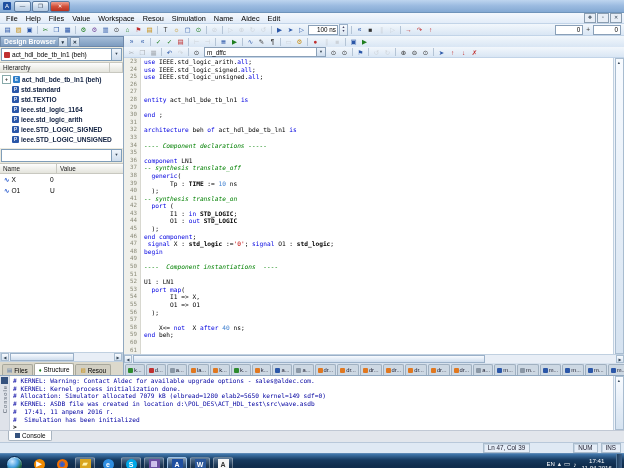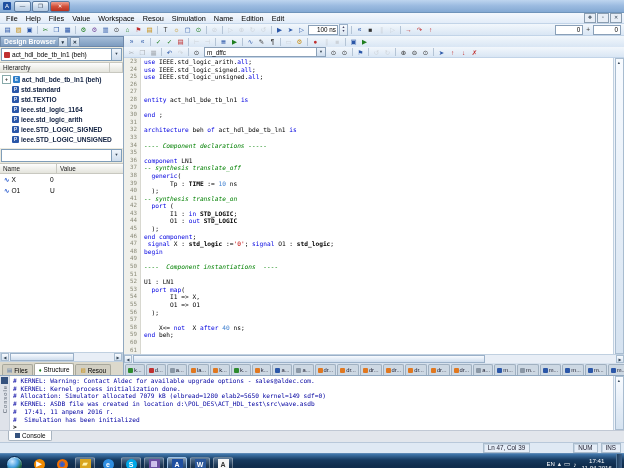--- a/index.html
+++ b/index.html
@@ -177,21 +177,21 @@
 
   <div class="menubar" id="menubar">
       <span class="menu-item">File</span>
       <span class="menu-item">Help</span>
       <span class="menu-item">Files</span>
       <span class="menu-item">Value</span>
       <span class="menu-item">Workspace</span>
       <span class="menu-item">Resou</span>
       <span class="menu-item">Simulation</span>
       <span class="menu-item">Name</span>
-      <span class="menu-item">Edition</span>
+      <span class="menu-item">Aldec</span>
       <span class="menu-item">Edit</span>
       <span class="mdi">
         <span class="mdi-btn">❖</span>
         <span class="mdi-btn">▫</span>
         <span class="mdi-btn">✕</span>
       </span>
     </div>
 
   <div class="toolbar" id="toolbar1">
       <span class="tbi ic-blue">▤</span>

